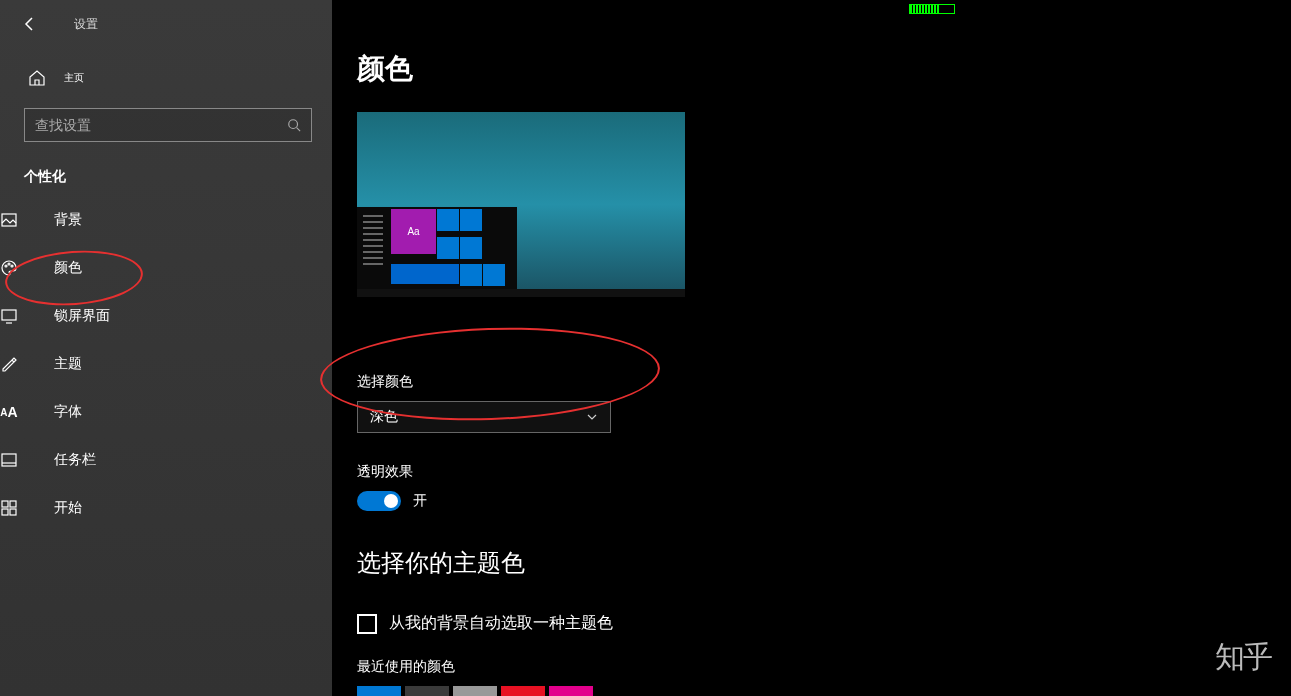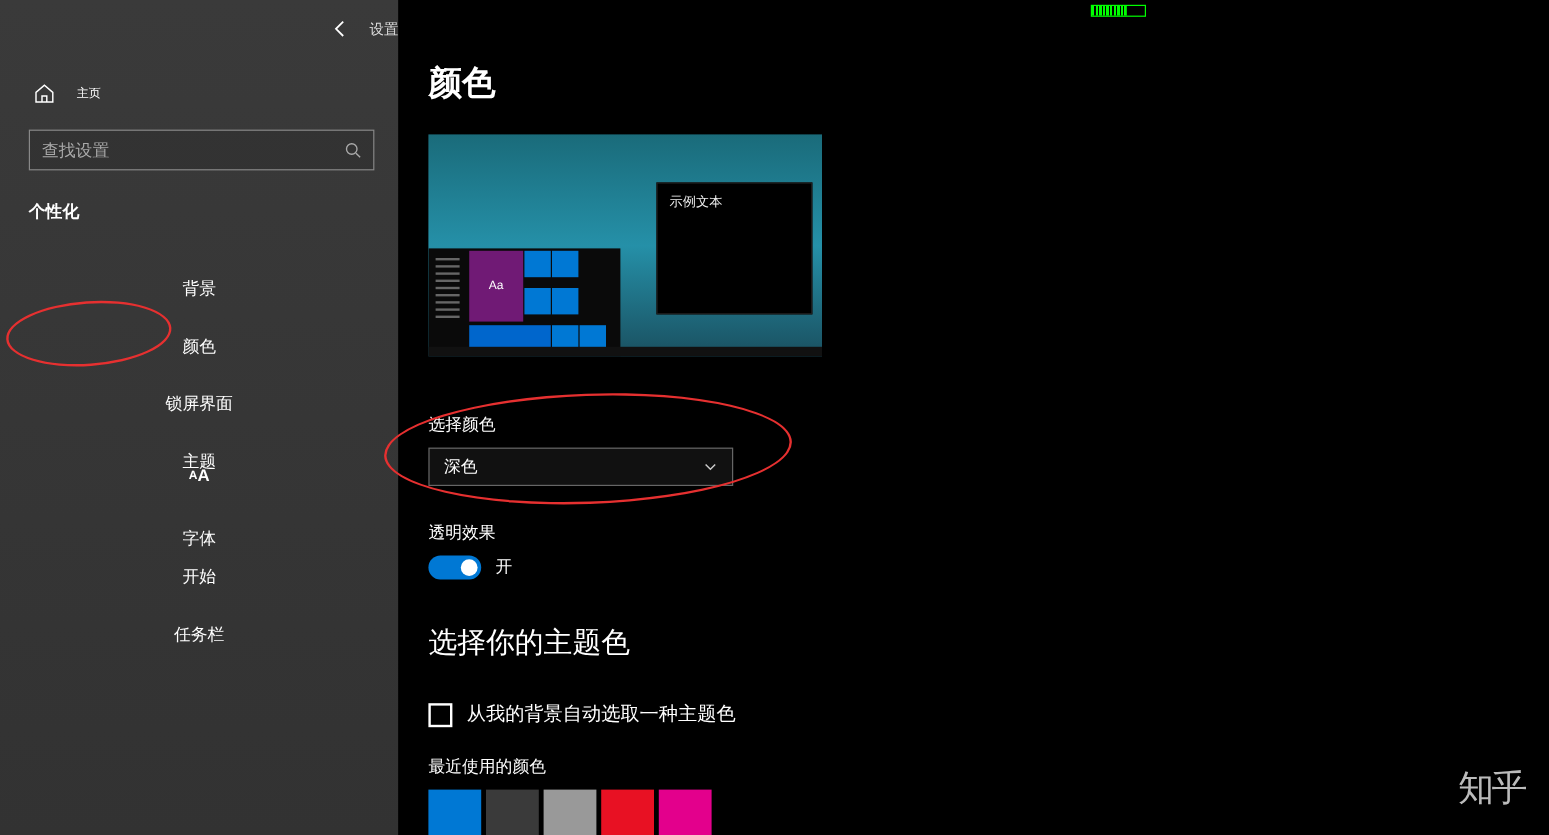--- a/index.html
+++ b/index.html
@@ -1,51 +1,51 @@
 <!DOCTYPE html>
 <html><head>
   <meta charset="utf-8">
   <style>
     * { margin: 0; padding: 0; box-sizing: border-box; font-family: "Microsoft YaHei", "Segoe UI", sans-serif; }
     body { width: 1291px; height: 696px; background: #000; color: #fff; display: flex; overflow: hidden; position: relative; }
     
     .sidebar { width: 332px; height: 100%; background: linear-gradient(180deg, #3a3a3a 0%, #323232 100%); display: flex; flex-direction: column; }
-    .top-row { display: flex; align-items: center; height: 48px; padding-left: 22px; gap: 16px; justify-content: flex-end; }
+    .top-row { display: flex; align-items: center; height: 48px; padding-left: 22px; gap: 36px; }
     .back-arrow { width: 16px; height: 16px; cursor: pointer; color: #fff; }
     .app-title { font-size: 12px; color: #ddd; }
     
     .home-row { display: flex; align-items: center; height: 40px; padding-left: 28px; gap: 18px; margin-top: 10px; cursor: pointer; }
     .home-row span { font-size: 10px; }
     
     .search-box { margin: 10px 20px 12px 24px; height: 34px; border: 1px solid #888; display: flex; align-items: center; padding: 0 10px; background: rgba(0,0,0,0.1); }
     .search-box input { flex: 1; background: transparent; border: none; outline: none; color: #fff; font-size: 14px; }
     .search-box input::placeholder { color: #aaa; }
     .search-icon { width: 14px; height: 14px; color: #aaa; }
     
     .category-label { padding: 14px 27px 10px 24px; font-size: 14px; font-weight: 600; color: #fff; }
     
-    .nav-item { display: flex; align-items: center; height: 48px; gap: 36px; cursor: pointer; font-size: 14px; position: relative; flex-direction: column; }
+    .nav-item { display: flex; align-items: center; height: 48px; gap: 36px; cursor: pointer; font-size: 14px; position: relative; }
     .nav-icon { width: 18px; height: 18px; display: inline-flex; align-items: center; justify-content: center; color: #fff; }
     
     .main { flex: 1; background: #000; padding: 50px 0 0 25px; position: relative; }
     .page-title { font-size: 28px; font-weight: 600; margin-bottom: 24px; }
     
     .preview { width: 328px; height: 185px; background: linear-gradient(180deg, #1a6b7a 0%, #2590a8 50%, #1a5060 100%); position: relative; overflow: hidden; }
     .preview-start { position: absolute; left: 0; bottom: 0; width: 160px; height: 90px; background: #0a0a0a; display: flex; }
     .preview-menu-col { width: 32px; display: flex; flex-direction: column; gap: 4px; padding: 8px 6px; }
     .preview-menu-col div { height: 2px; background: #666; }
     .preview-tiles { flex: 1; display: flex; flex-wrap: wrap; gap: 1px; padding: 2px; }
-    .tile-lg { width: 45px; height: 59px; background: #701a75; display: flex; align-items: center; justify-content: center; font-size: 10px; }
+    .tile-lg { width: 45px; height: 45px; background: #a21caf; display: flex; align-items: center; justify-content: center; font-size: 10px; }
     .tile-sm { width: 22px; height: 22px; background: #0078d4; }
     .tile-wide { width: 68px; height: 20px; background: #0066cc; }
     .preview-taskbar { position: absolute; left: 0; bottom: 0; width: 100%; height: 8px; background: #111; }
     .preview-window { position: absolute; right: 8px; top: 40px; width: 130px; height: 110px; background: #000; border:1px solid #222; padding: 8px 10px; }
     .preview-window-text { font-size: 11px; color: #eee; }
     
-    .section-label { font-size: 14px; margin-top: 48px; margin-bottom: 10px; }
+    .section-label { font-size: 14px; margin-top: 76px; margin-bottom: 10px; }
     .select-box { width: 254px; height: 32px; border: 1px solid #666; display: flex; align-items: center; justify-content: space-between; padding: 0 12px; cursor: pointer; font-size: 14px; background: #111; }
     .chevron { color: #ccc; }
     
     .toggle-row { display: flex; align-items: center; gap: 12px; margin-top: 10px; }
     .toggle { width: 44px; height: 20px; border-radius: 20px; background: #0078d4; position: relative; cursor: pointer; }
     .toggle-knob { position: absolute; right: 3px; top: 3px; width: 14px; height: 14px; border-radius: 50%; background: #fff; }
     .toggle-label { font-size: 14px; }
     
     .sub-title { font-size: 24px; font-weight: 400; margin-top: 36px; margin-bottom: 34px; }
     .checkbox-row { display: flex; align-items: center; gap: 12px; margin-bottom: 24px; }
@@ -120,33 +120,33 @@
         <path d="M3 14 L12 5 L14 7 L5 16 L3 16 Z M12 5 L14 3 L16 5 L14 7"></path>
       </svg>
     <span>主题</span>
   </div>
   <div class="nav-item">
     <span class="nav-icon" style="font-size:10px;font-weight:600;">A<span style="font-size:14px;">A</span></span>
     <span>字体</span>
   </div>
   <div class="nav-item">
     <svg class="nav-icon" viewBox="0 0 18 18" fill="none" stroke="currentColor" stroke-width="1.2">
+        <rect x="2" y="3" width="14" height="12"></rect>
+        <line x1="2" y1="12" x2="16" y2="12"></line>
+      </svg>
+    <span>任务栏</span>
+  </div>
+  <div class="nav-item">
+    <svg class="nav-icon" viewBox="0 0 18 18" fill="none" stroke="currentColor" stroke-width="1.2">
         <rect x="2" y="2" width="6" height="6"></rect>
         <rect x="10" y="2" width="6" height="6"></rect>
         <rect x="2" y="10" width="6" height="6"></rect>
         <rect x="10" y="10" width="6" height="6"></rect>
       </svg>
     <span>开始</span>
-  </div>
-  <div class="nav-item">
-    <svg class="nav-icon" viewBox="0 0 18 18" fill="none" stroke="currentColor" stroke-width="1.2">
-        <rect x="2" y="3" width="14" height="12"></rect>
-        <line x1="2" y1="12" x2="16" y2="12"></line>
-      </svg>
-    <span>任务栏</span>
   </div>
 </div>
 
 <div class="main">
   <h1 class="page-title">颜色</h1>
 
   <div class="preview">
     <div class="preview-start">
       <div class="preview-menu-col">
         <div></div>
@@ -165,23 +165,20 @@
           <div class="tile-sm"></div>
             <div class="tile-sm"></div>
             <div class="tile-sm"></div>
             <div class="tile-sm"></div>
         </div>
         <div class="tile-wide"></div>
         <div class="tile-sm"></div>
           <div class="tile-sm"></div>
       </div>
     </div>
-    <div class="preview-window">
-      <div class="preview-window-text">示例文本</div>
-    </div>
     <div class="preview-taskbar"></div>
   </div>
 
   <div class="section-label">选择颜色</div>
   <div class="select-box">
     <span>深色</span>
     <svg class="chevron" width="12" height="12" viewBox="0 0 12 12" fill="none" stroke="currentColor" stroke-width="1.2">
         <path d="M2 4 L6 8 L10 4"></path>
       </svg>
   </div>

